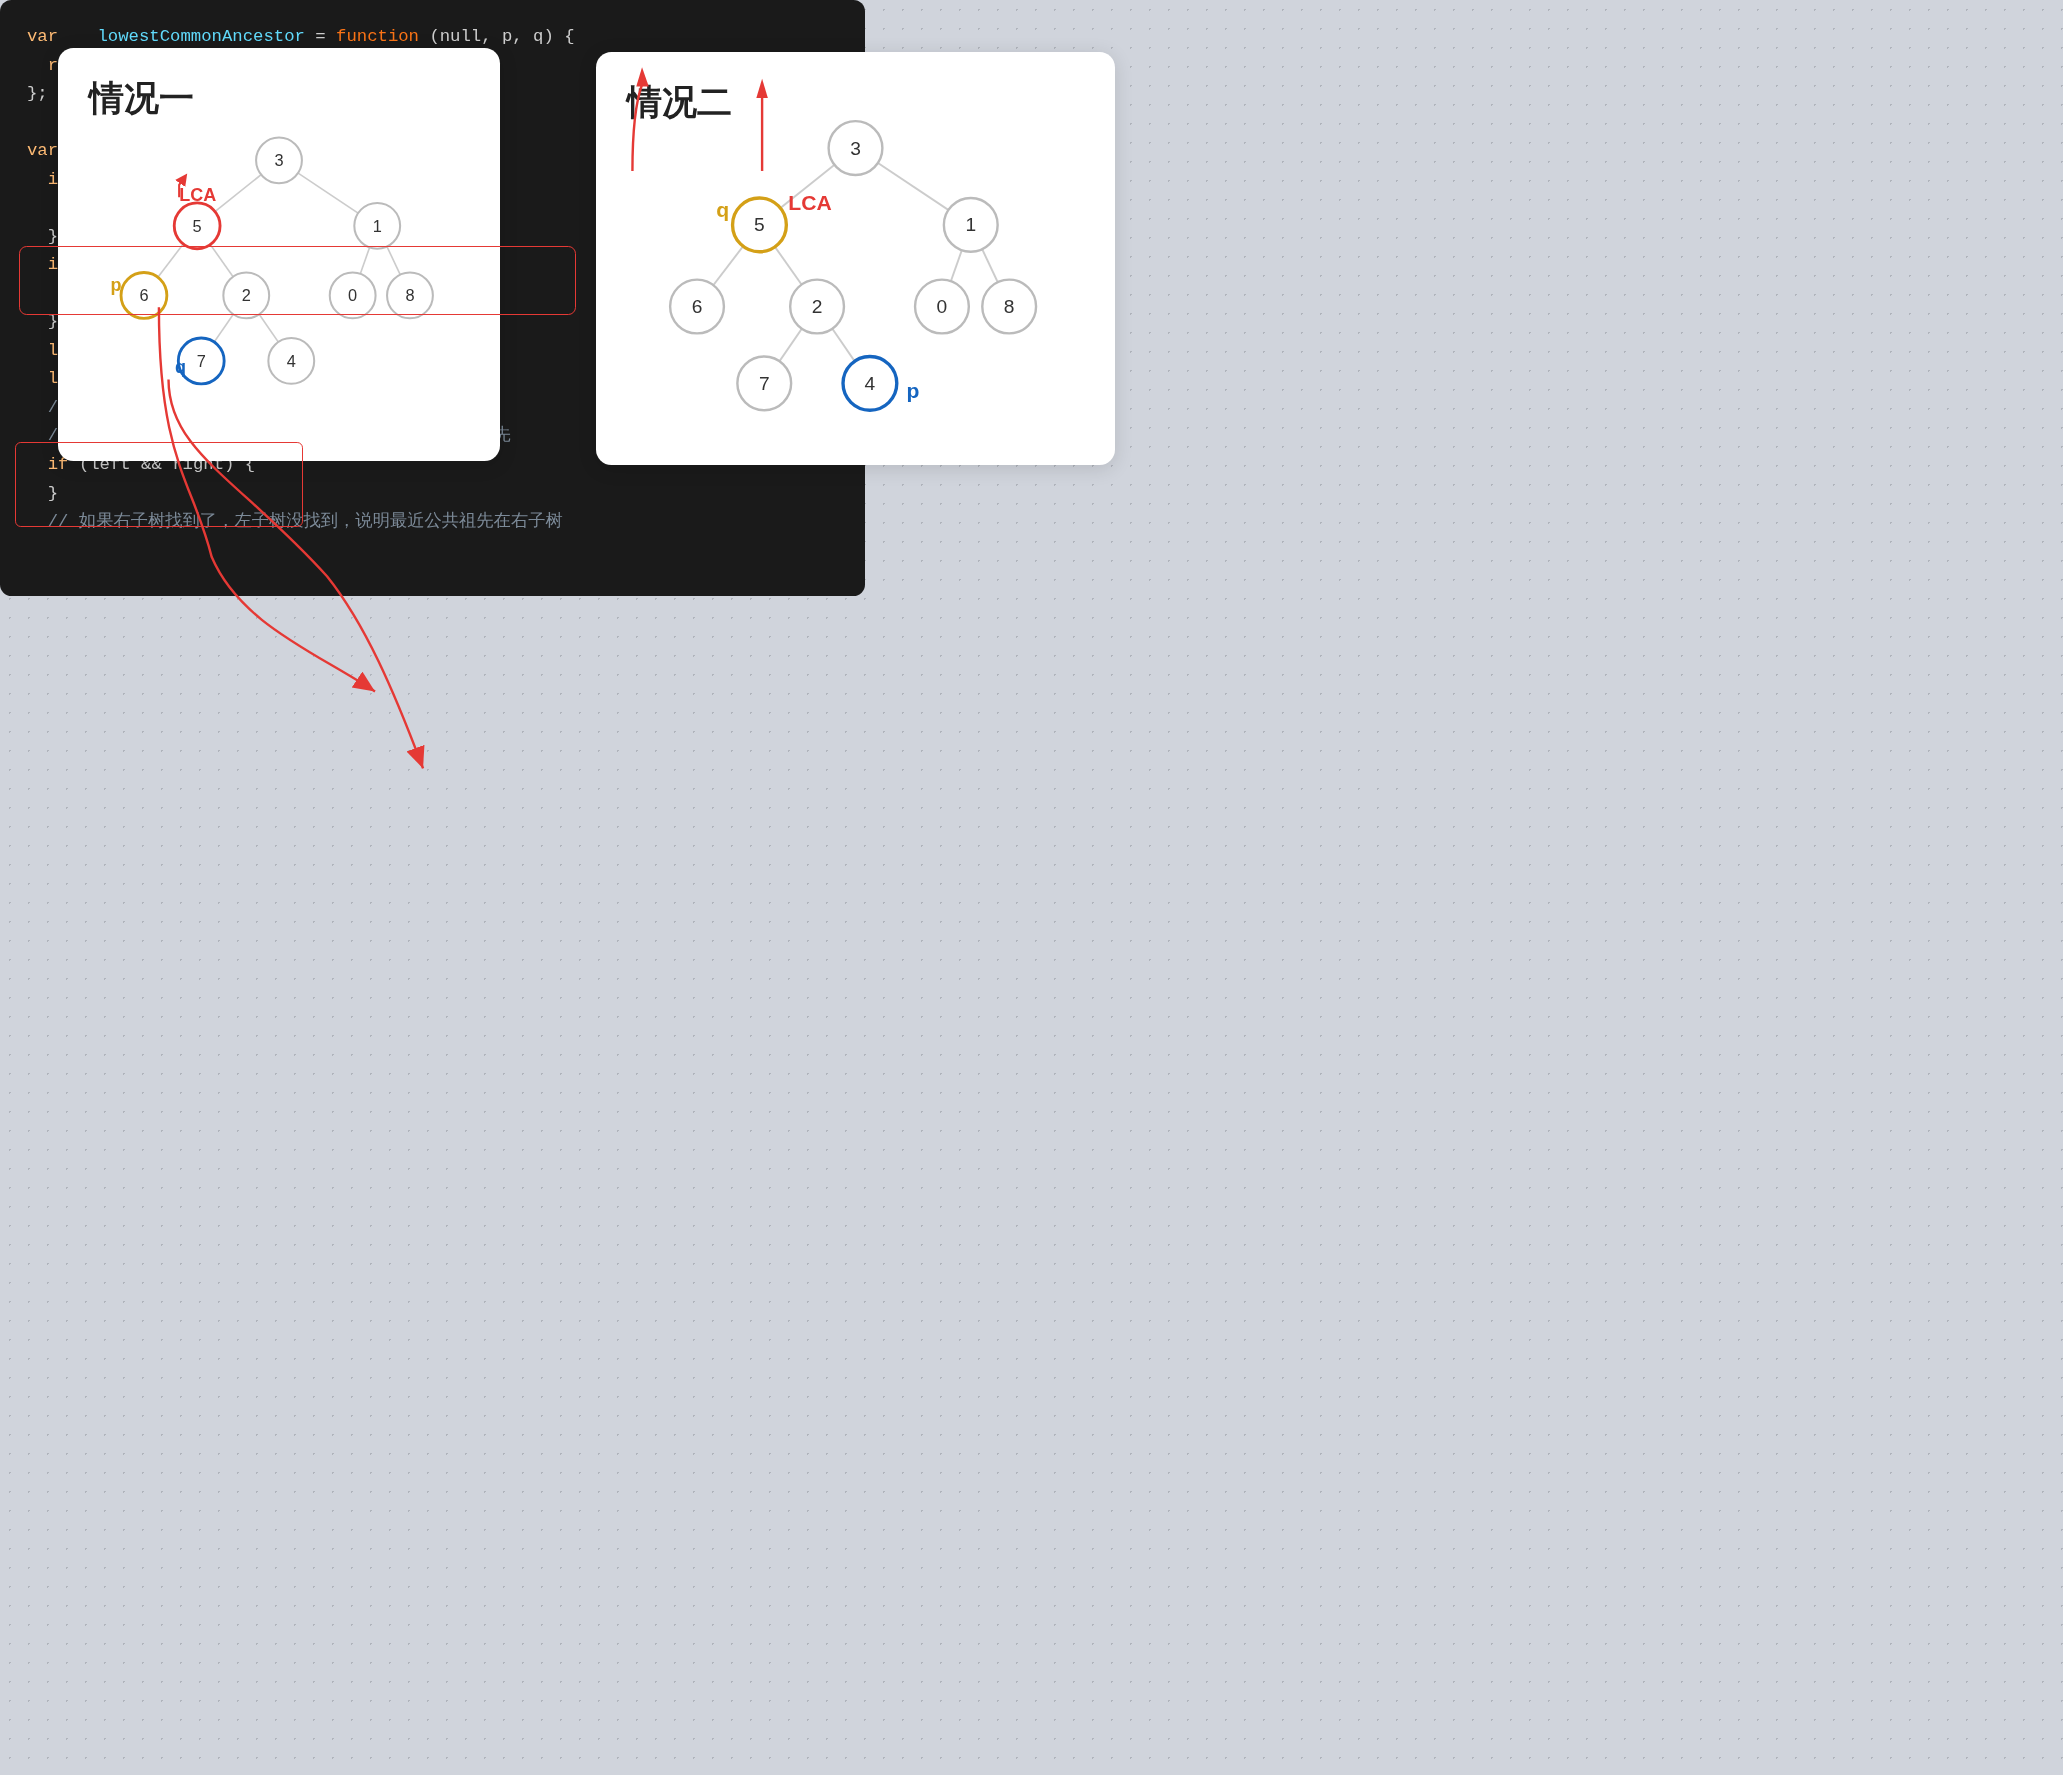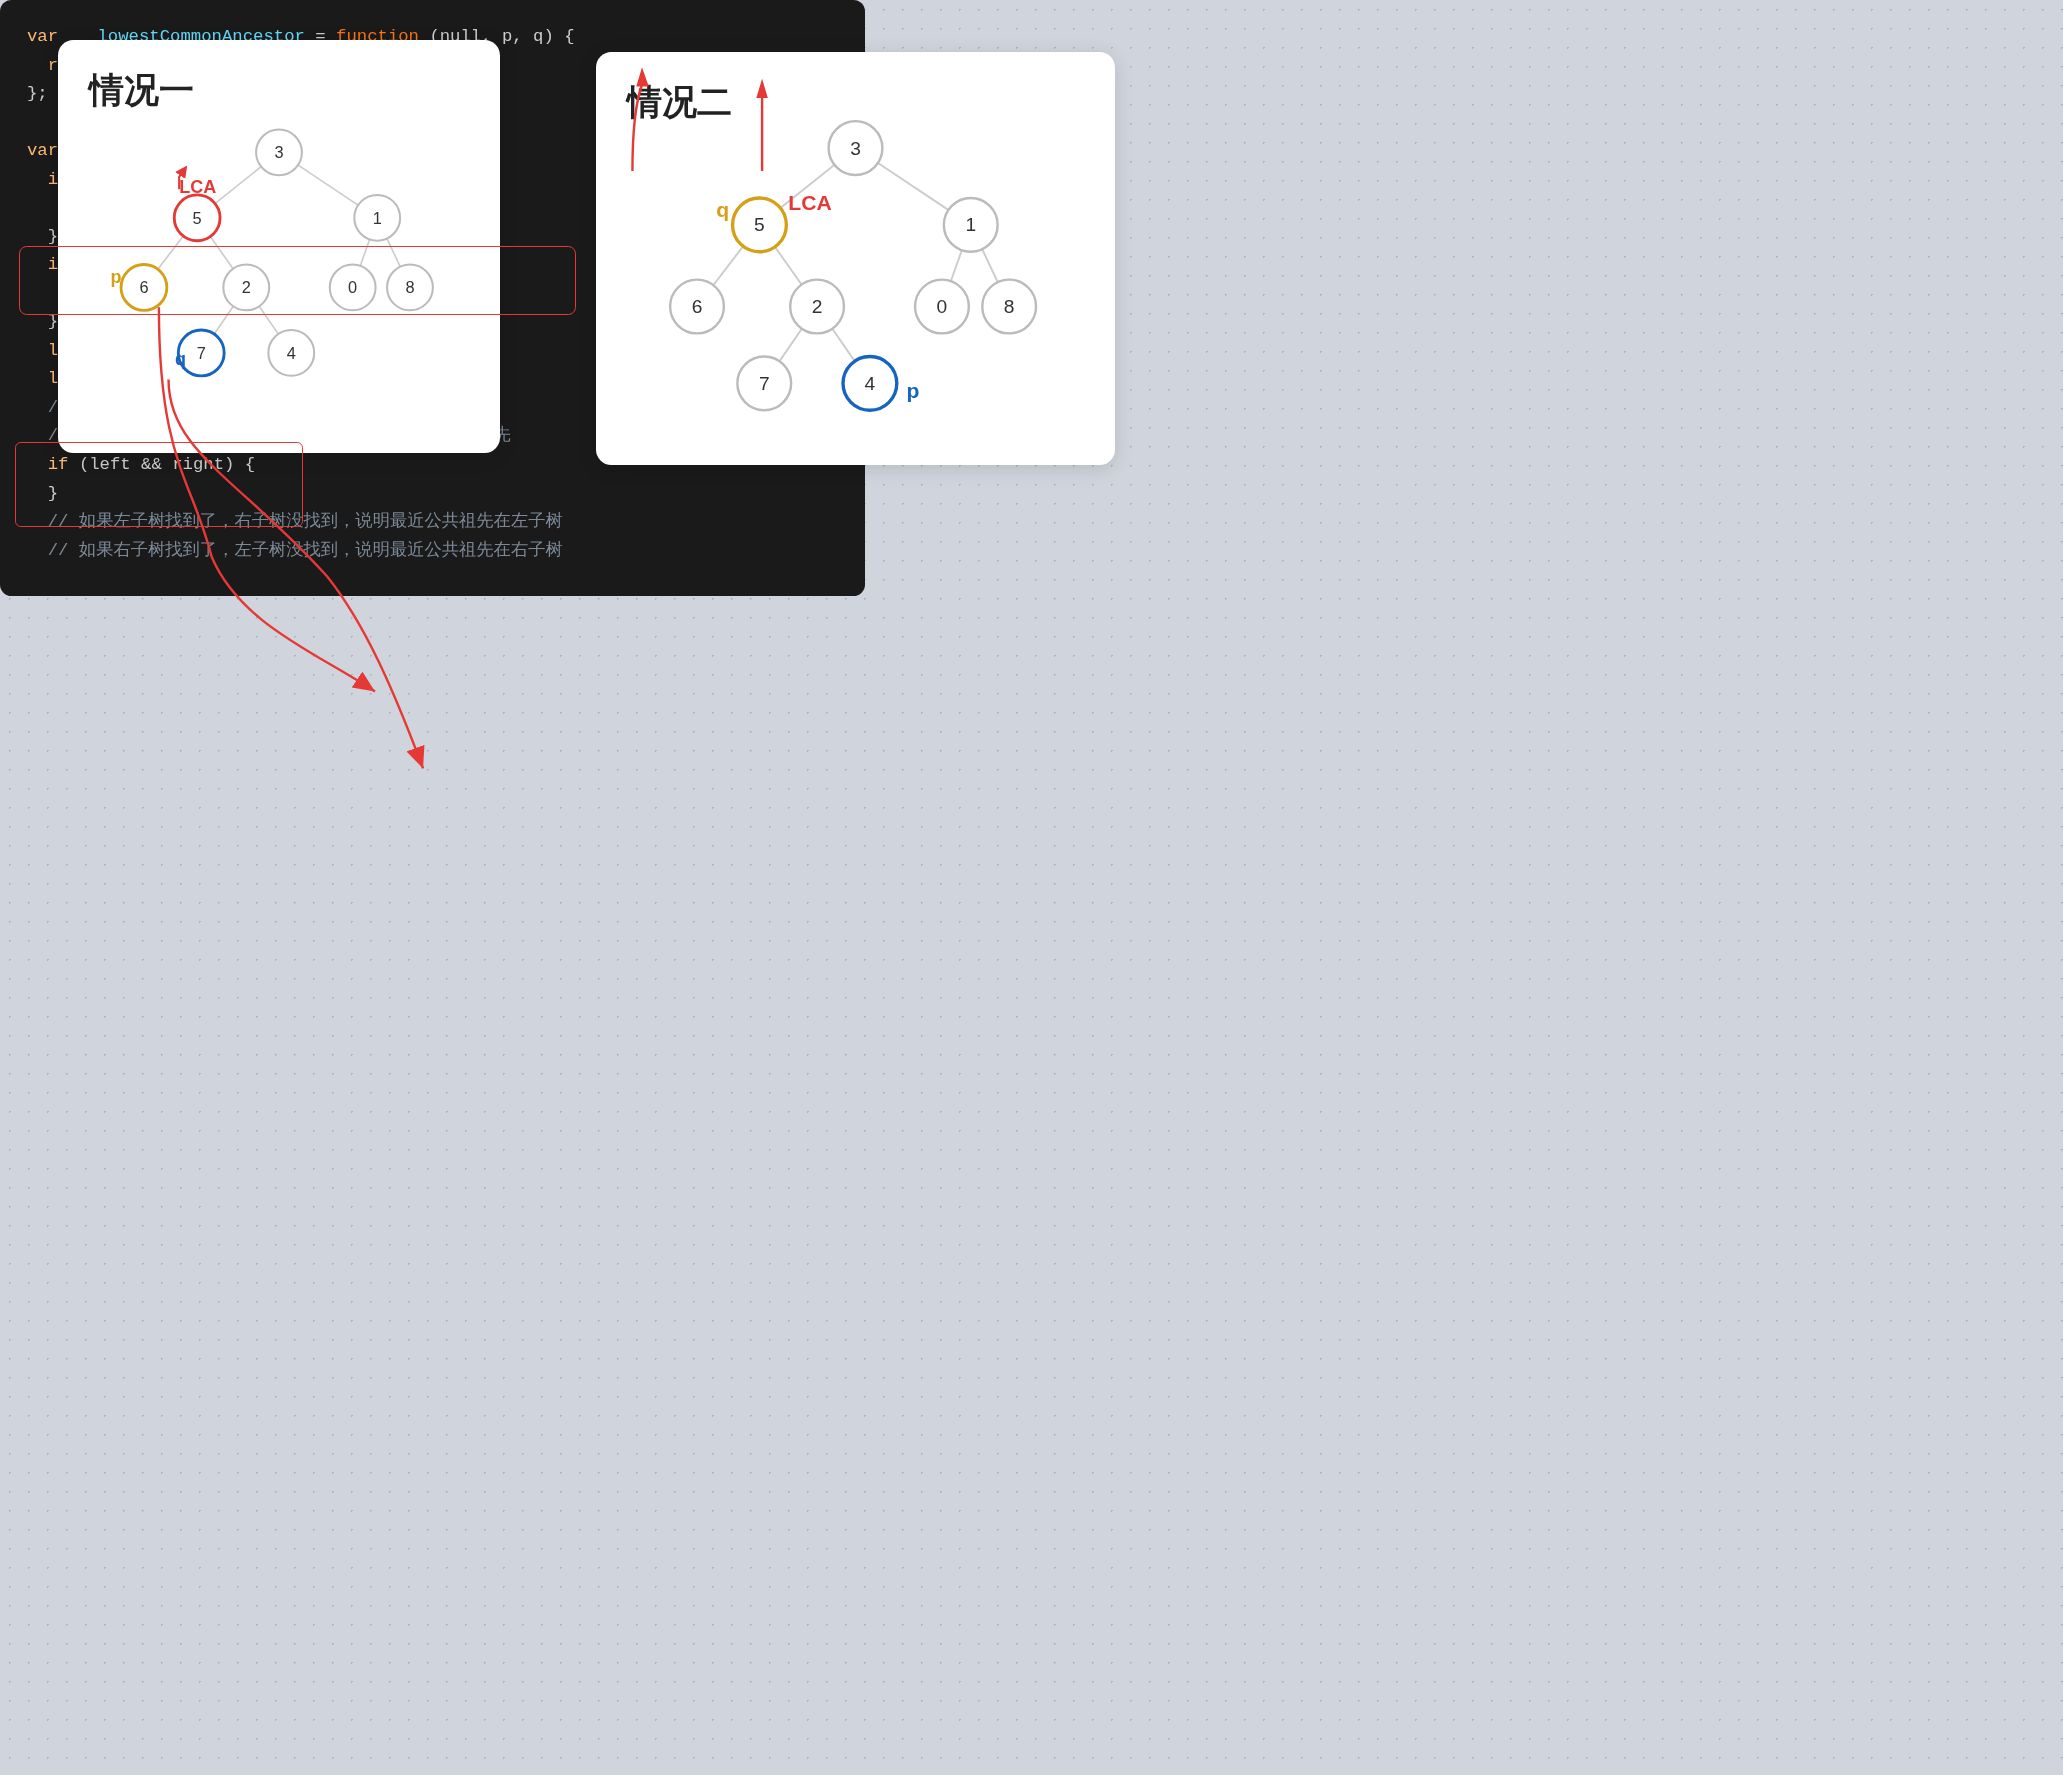--- a/index.html
+++ b/index.html
@@ -17,21 +17,21 @@
     .card {
       background: white;
       border-radius: 15.4px;
       box-shadow: 0 3.8px 19px rgba(0,0,0,0.12);
       position: absolute;
     }
 
     
     .tree-card-1 {
       left: 58px;
-      top: 40px;
+      top: 48px;
       width: 442px;
       height: 413px;
     }
 
     .tree-card-2 {
       left: 596px;
       top: 52px;
       width: 519px;
       height: 413px;
     }
@@ -277,21 +277,20 @@
     <span class="code-line"><span>  }</span></span>
     <span class="code-line"><span>  </span><span class="kw">if </span><span>(root.val == val1 || root.val == val2) {</span></span>
     <span class="code-line"><span>    </span><span class="kw">return </span><span>root;</span></span>
     <span class="code-line"><span>  }</span></span>
     <span class="code-line"><span>  </span><span class="kw">let </span><span>left = find(root.left, val1, val2);</span></span>
     <span class="code-line"><span>  </span><span class="kw">let </span><span>right = find(root.right, val1, val2);</span></span>
     <span class="code-line"><span class="cm">  // 后序位置：</span></span>
     <span class="code-line"><span class="cm">  // 如果左右子树都找到了，说明当前节点就是最近公共祖先</span></span>
     <span class="code-line"><span>  </span><span class="kw">if </span><span>(left &amp;&amp; right) {</span></span>
     <span class="code-line"><span>  }</span></span>
-    <span class="code-line"><span class="cm">  // 如果左子树找到了，右子树没找到，说明最近公共祖先在左子树</span></span>
     <span class="code-line"><span class="cm">  // 如果右子树找到了，左子树没找到，说明最近公共祖先在右子树</span></span>
     <span class="code-line"></span>
 
   </div>
 </div>
 
 <svg class="overlay-svg" viewBox="0 0 2148 1848" width="2064" height="1775">
   <defs>
     <marker id="arrowHead" markerWidth="10" markerHeight="10" refX="9" refY="4" orient="auto">
       <path d="M0,0 L0,8 L9,4 z" fill="#e53935"></path>

